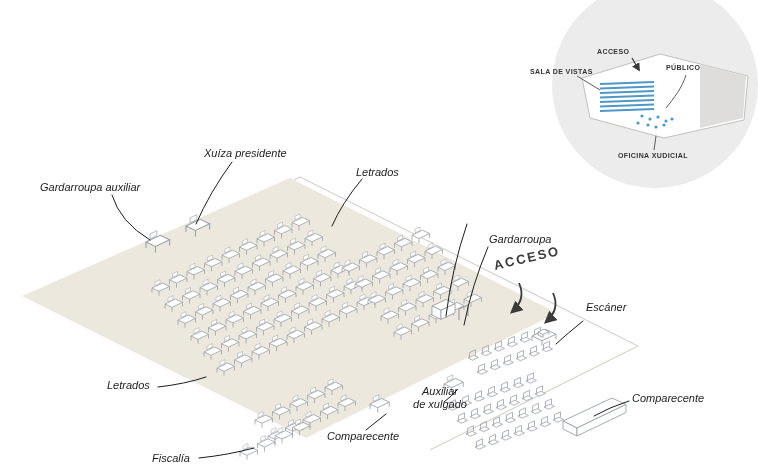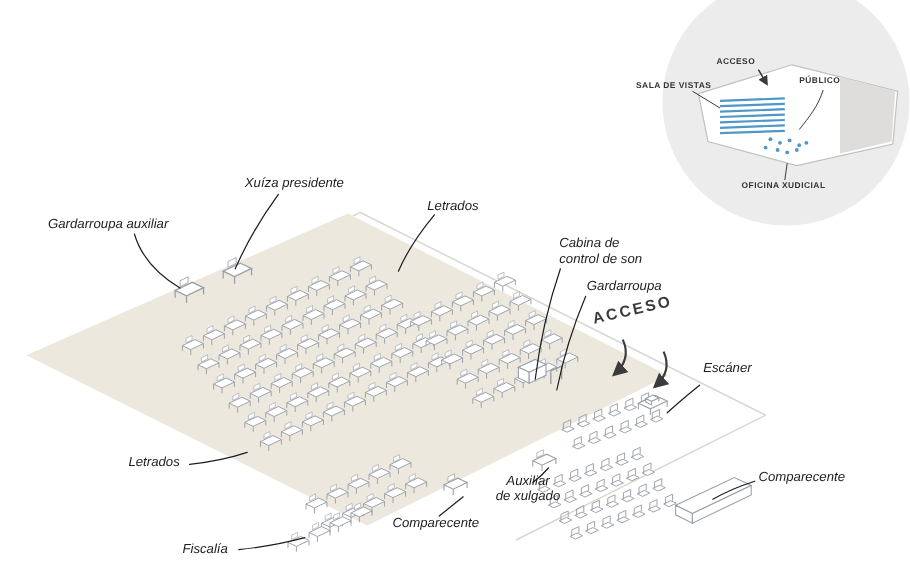--- a/index.html
+++ b/index.html
@@ -251,26 +251,24 @@
         <path d="M686,75 C682,88 674,98 666,108"></path>
         <path d="M654,150 L656,136"></path>
       </g>
       <path d="M632,58 L639,70" fill="none" stroke="#333" stroke-width="1.2" marker-end="url(#ah)"></path>
     </g>
   </svg>
 
   <div class="lbl" style="left:40px;top:181px">Gardarroupa auxiliar</div>
   <div class="lbl" style="left:204px;top:147px">Xuíza presidente</div>
   <div class="lbl" style="left:356px;top:166px">Letrados</div>
-  <div class="lbl wrap" style="left:466px;top:197px">Cabina de
-control de son</div>
   <div class="lbl" style="left:489px;top:233px">Gardarroupa</div>
   <div class="lbl" style="left:586px;top:301px">Escáner</div>
   <div class="lbl" style="left:107px;top:379px">Letrados</div>
-  <div class="lbl wrap center" style="left:408px;top:395px;width:64px">Auxiliar
+  <div class="lbl wrap center" style="left:408px;top:385px;width:64px">Auxiliar
 de xulgado</div>
   <div class="lbl" style="left:327px;top:430px">Comparecente</div>
   <div class="lbl" style="left:152px;top:452px">Fiscalía</div>
   <div class="lbl" style="left:632px;top:392px">Comparecente</div>
 
   <div class="acceso-lbl" style="left:494px;top:258px">ACCESO</div>
 
   <div class="ilbl" style="left:597px;top:48px">ACCESO</div>
   <div class="ilbl" style="left:530px;top:68px">SALA DE VISTAS</div>
   <div class="ilbl" style="left:666px;top:64px">PÚBLICO</div>

